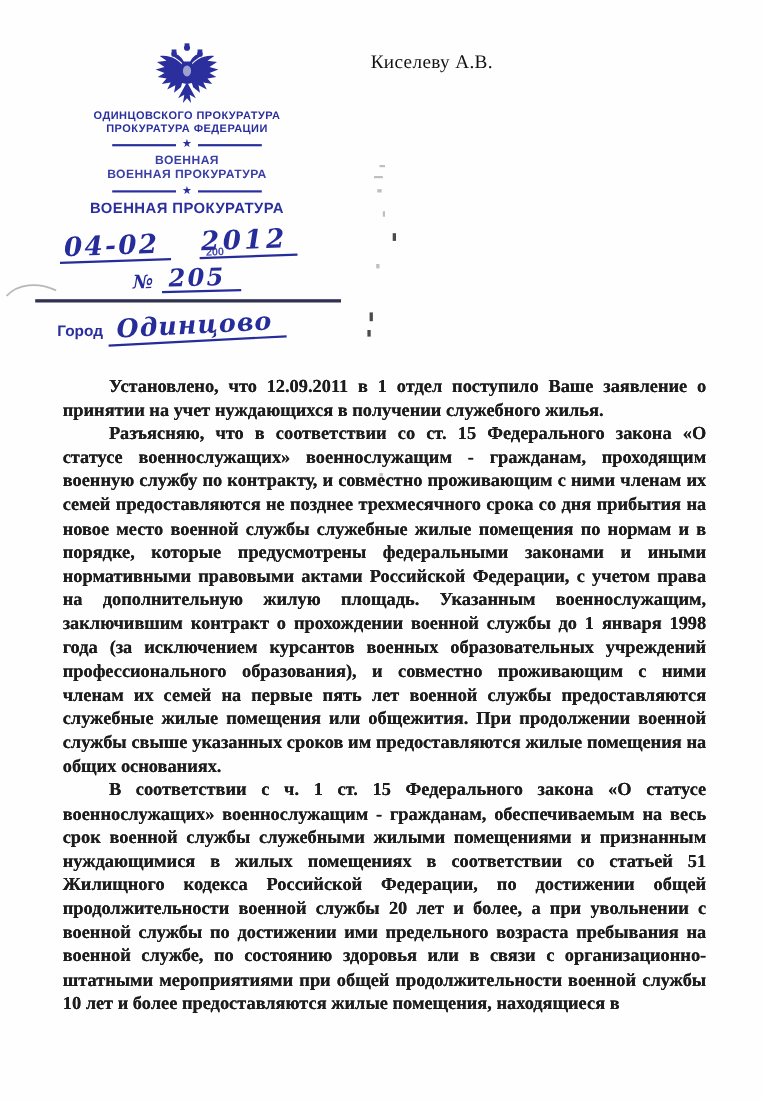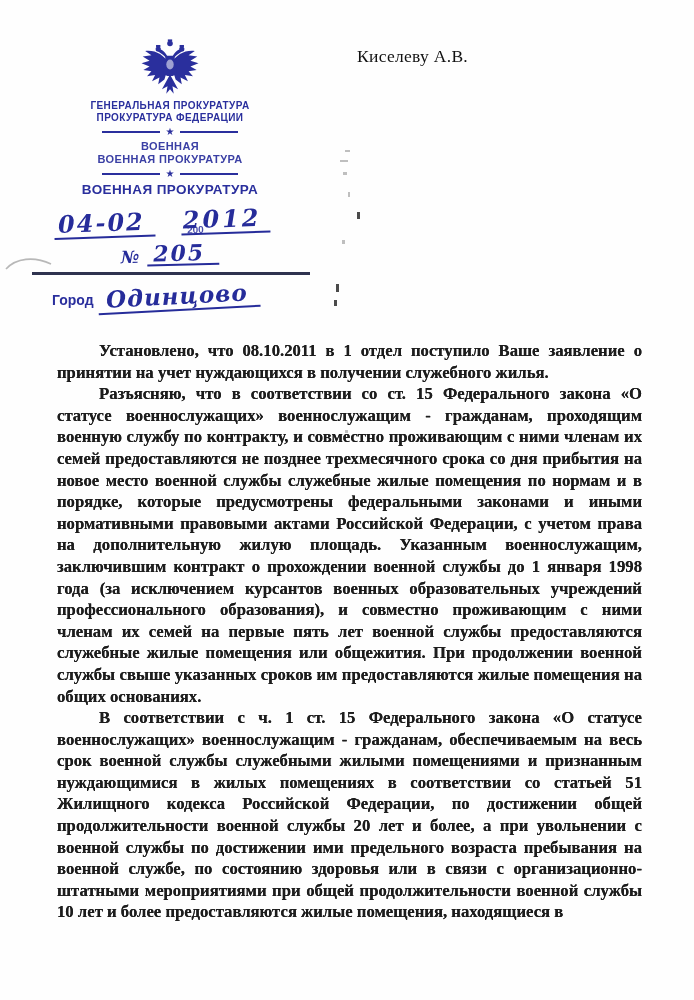--- a/index.html
+++ b/index.html
@@ -87,21 +87,21 @@
   }
   .hand-city{
     font-size:23px;line-height:24px;letter-spacing:1px;
     border-bottom:2.5px solid var(--ink);
     padding:0 12px 1px 8px;margin-left:4px;
     transform:rotate(-3deg);
   }
   
   .addressee{
     position:absolute;left:337px;top:46px;
-    font-size:17.5px;color:#121212;letter-spacing:.3px;margin-left:20px;
+    font-size:17.5px;color:#121212;letter-spacing:.3px;
   }
   
   .body-text{
     position:absolute;left:57px;top:340px;width:585px;
     font-size:16.7px;line-height:21.6px;
     font-weight:bold;color:#1d1d1d;
     text-align:justify;
   }
   .body-text p{margin:0;text-indent:42px;text-shadow:0 0 .4px #1d1d1d;}
   
@@ -126,21 +126,21 @@
         <use href="#halfwing" transform="translate(100,0) scale(-1,1)"></use>
         <circle cx="50" cy="8" r="4.5"></circle>
         <rect x="46.5" y="1.5" width="7" height="3.5"></rect>
         <path d="M43 28 h14 l4 26 c0 9 -22 9 -22 0 Z"></path>
         <path d="M50 58 L37 82 L46 77 L44 89 L50 82 L56 89 L54 77 L63 82 Z"></path>
         <ellipse cx="50" cy="42" rx="6" ry="8" fill="#fefefe" opacity=".55"></ellipse>
       </g>
     </svg>
 
     <div class="org1">
-      <div>ГЕНЕРАЛЬНАЯ ПРОКУРАТУРА</div>
+      <div>ОДИНЦОВСКОГО ПРОКУРАТУРА</div>
       <div>ПРОКУРАТУРА ФЕДЕРАЦИИ</div>
     </div>
 
     <div class="star-divider">
       <span class="bar"></span>
       <span class="star">★</span>
       <span class="bar"></span>
     </div>
 
     <div class="org2">
@@ -175,21 +175,21 @@
 
     <div class="city-row">
       <span class="city-label">Город</span>
       <span class="hand hand-city">Одинцово</span>
     </div>
   </div>
 
   <div class="addressee">Киселеву А.В.</div>
 
   <div class="body-text">
-    <p>Установлено, что 08.10.2011 в 1 отдел поступило Ваше заявление о принятии на учет нуждающихся в получении служебного жилья.</p>
+    <p>Установлено, что 12.09.2011 в 1 отдел поступило Ваше заявление о принятии на учет нуждающихся в получении служебного жилья.</p>
     <p>Разъясняю, что в соответствии со ст. 15 Федерального закона «О статусе военнослужащих» военнослужащим - гражданам, проходящим военную службу по контракту, и совместно проживающим с ними членам их семей предоставляются не позднее трехмесячного срока со дня прибытия на новое место военной службы служебные жилые помещения по нормам и в порядке, которые предусмотрены федеральными законами и иными нормативными правовыми актами Российской Федерации, с учетом права на дополнительную жилую площадь. Указанным военнослужащим, заключившим контракт о прохождении военной службы до 1 января 1998 года (за исключением курсантов военных образовательных учреждений профессионального образования), и совместно проживающим с ними членам их семей на первые пять лет военной службы предоставляются служебные жилые помещения или общежития. При продолжении военной службы свыше указанных сроков им предоставляются жилые помещения на общих основаниях.</p>
     <p>В соответствии с ч. 1 ст. 15 Федерального закона «О статусе военнослужащих» военнослужащим - гражданам, обеспечиваемым на весь срок военной службы служебными жилыми помещениями и признанным нуждающимися в жилых помещениях в соответствии со статьей 51 Жилищного кодекса Российской Федерации, по достижении общей продолжительности военной службы 20 лет и более, а при увольнении с военной службы по достижении ими предельного возраста пребывания на военной службе, по состоянию здоровья или в связи с организационно-штатными мероприятиями при общей продолжительности военной службы 10 лет и более предоставляются жилые помещения, находящиеся в</p>
   </div>
 
   <svg class="squiggle" width="50" height="20" viewBox="0 0 50 20">
     <path d="M2 15 C12 4 30 2 47 10" fill="none" stroke="#9a9a9a" stroke-width="1.6" opacity=".7"></path>
   </svg>
   <span class="artifact" style="left:345px;top:150px;width:5px;height:2px;"></span>
   <span class="artifact" style="left:340px;top:160px;width:8px;height:2px;"></span>
   <span class="artifact" style="left:343px;top:172px;width:4px;height:3px;"></span>

